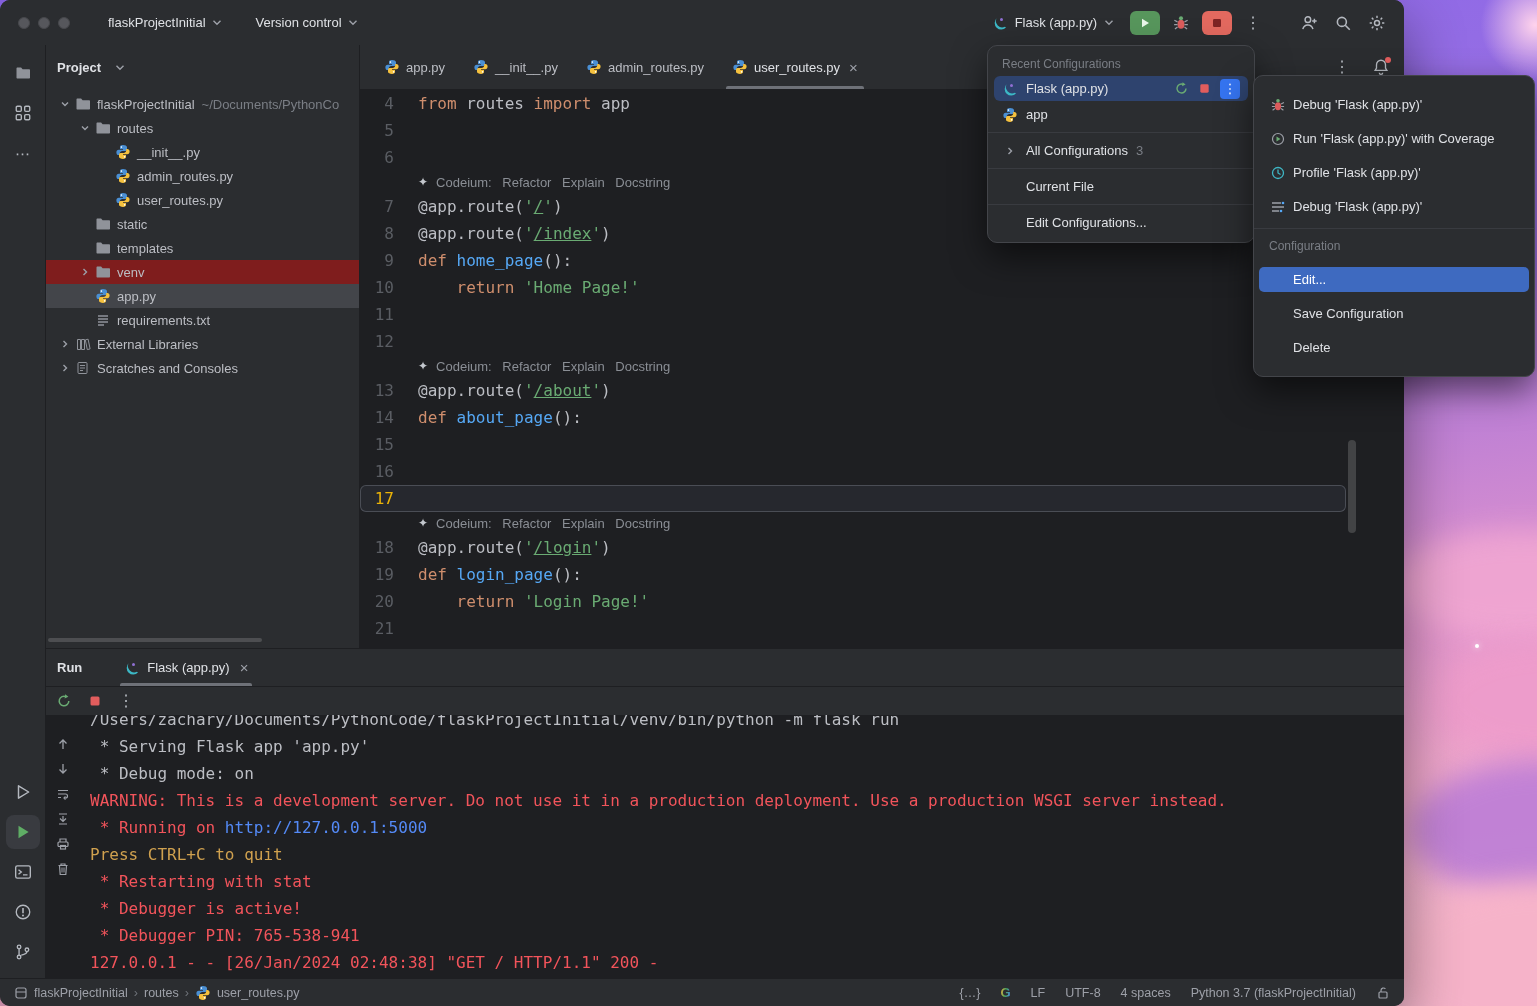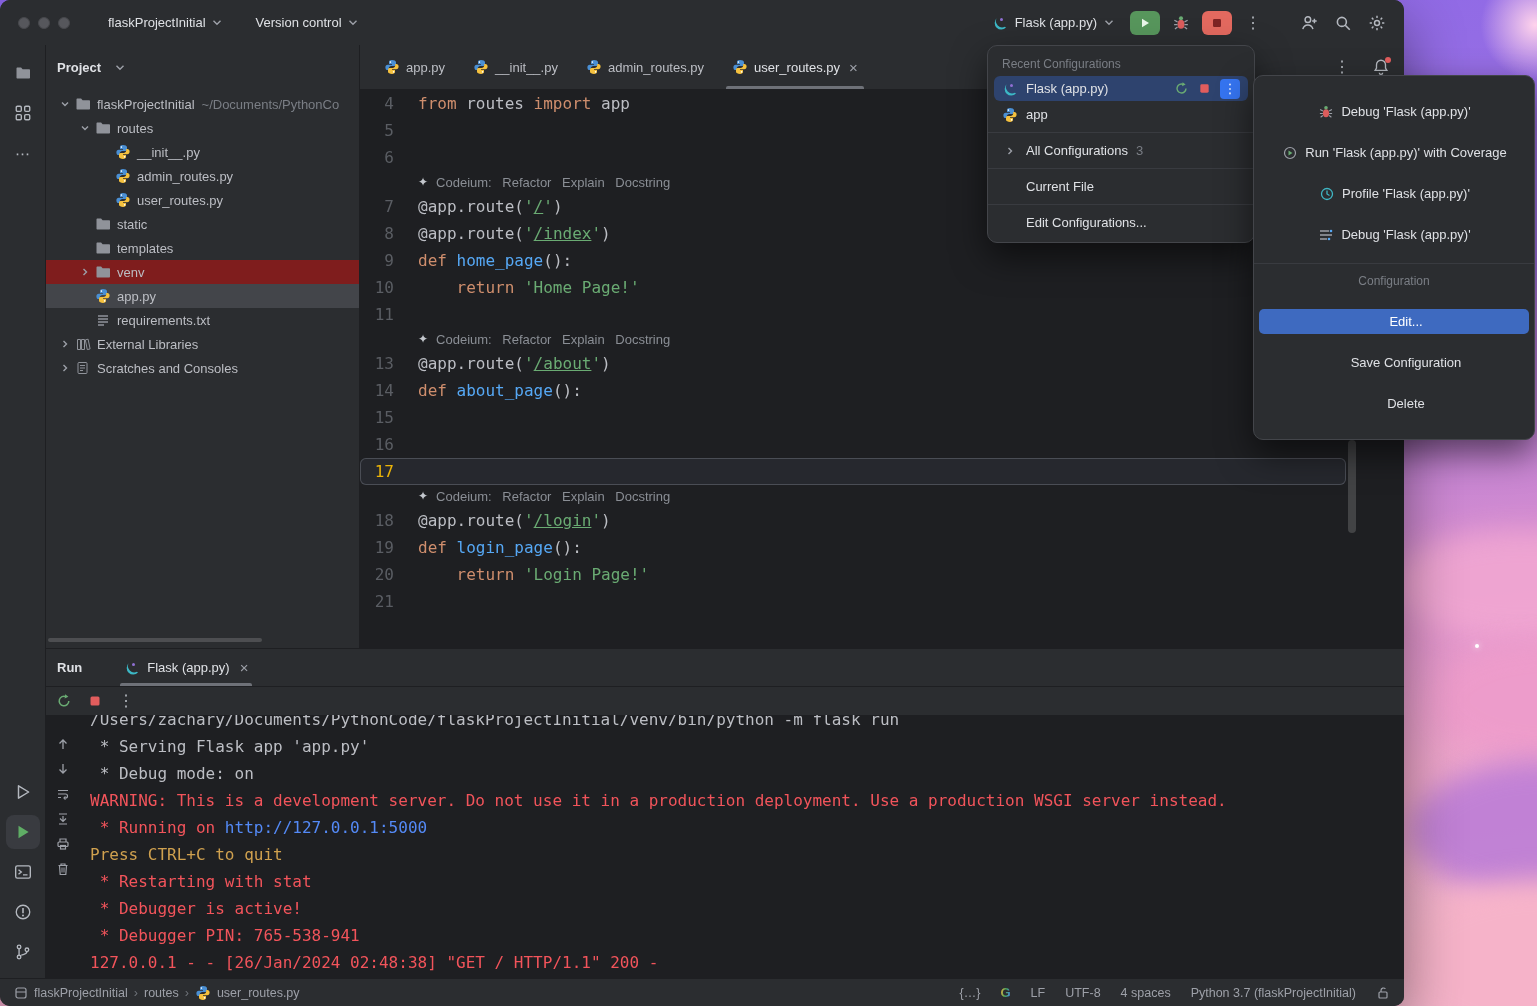--- a/index.html
+++ b/index.html
@@ -114,24 +114,24 @@
   .pp-row{display:flex;align-items:center;height:25px;margin:1px 6px;padding:0 8px;border-radius:6px;font-size:13px;color:#dfe1e5;cursor:pointer;}
   .pp-row.sel{background:#2e436e;}
   .pp-row .lead{width:16px;flex:0 0 16px;margin-right:8px;display:flex;justify-content:center;}
   .pp-count{color:#7a7e85;margin-left:8px;}
   .pp-actions{margin-left:auto;display:flex;align-items:center;gap:9px;}
   .pp-kebab{width:20px;height:20px;background:#3574f0;border-radius:4px;color:#fff;display:flex;align-items:center;justify-content:center;font-size:13px;cursor:pointer;}
   .pp-sep{height:1px;background:#393b40;margin:5px 0;}
 
   
   #context-menu{position:absolute;left:1253px;top:75px;width:282px;background:#2b2d30;border:1px solid #43454a;border-radius:10px;box-shadow:0 14px 34px rgba(0,0,0,.55);padding:7px 0;z-index:11;}
-  .cm-row{display:flex;align-items:center;height:25px;margin:16px 5px;padding:0 10px;border-radius:5px;font-size:13px;color:#dfe1e5;cursor:pointer;justify-content:center;}
+  .cm-row{display:flex;align-items:center;height:25px;margin:9px 5px;padding:0 10px;border-radius:5px;font-size:13px;color:#dfe1e5;cursor:pointer;}
   .cm-row .lead{width:17px;flex:0 0 17px;margin-right:7px;display:flex;justify-content:center;}
   .cm-row.sel{background:#3e6ac0;color:#fff;}
-  .cm-section{font-size:12px;color:#7a7e85;padding:5px 15px 5px;text-align:center;}
+  .cm-section{font-size:12px;color:#7a7e85;padding:5px 15px 5px;}
   .cm-sep{height:1px;background:#393b40;margin:5px 0;}
 </style>
 </head>
 <body>
 
 <div id="desktop">
   <div class="cloud c0"></div>
   <div class="cloud c1"></div>
   <div class="cloud c2"></div>
   <div class="cloud c3"></div>
@@ -576,20 +576,24 @@
         <div class="code-row">
           <span class="gutter">9</span>
           <span class="code-text"><span class="tk-kw">def</span><span class="tk-pl"> </span><span class="tk-fn">home_page</span><span class="tk-pl">():</span></span>
         </div>
         <div class="code-row">
           <span class="gutter">10</span>
           <span class="code-text"><span class="tk-pl">    </span><span class="tk-kw">return</span><span class="tk-pl"> </span><span class="tk-st">'Home Page!'</span></span>
         </div>
         <div class="code-row">
           <span class="gutter">11</span>
+          <span class="code-text"></span>
+        </div>
+        <div class="code-row">
+          <span class="gutter">12</span>
           <span class="code-text"></span>
         </div>
         <div class="hint-row">
           <span class="gutter"></span>
           <span class="hint-text">
             <span class="sparkle">✦</span>
             <span>Codeium: Refactor Explain Docstring</span>
           </span>
         </div>
         <div class="code-row">

